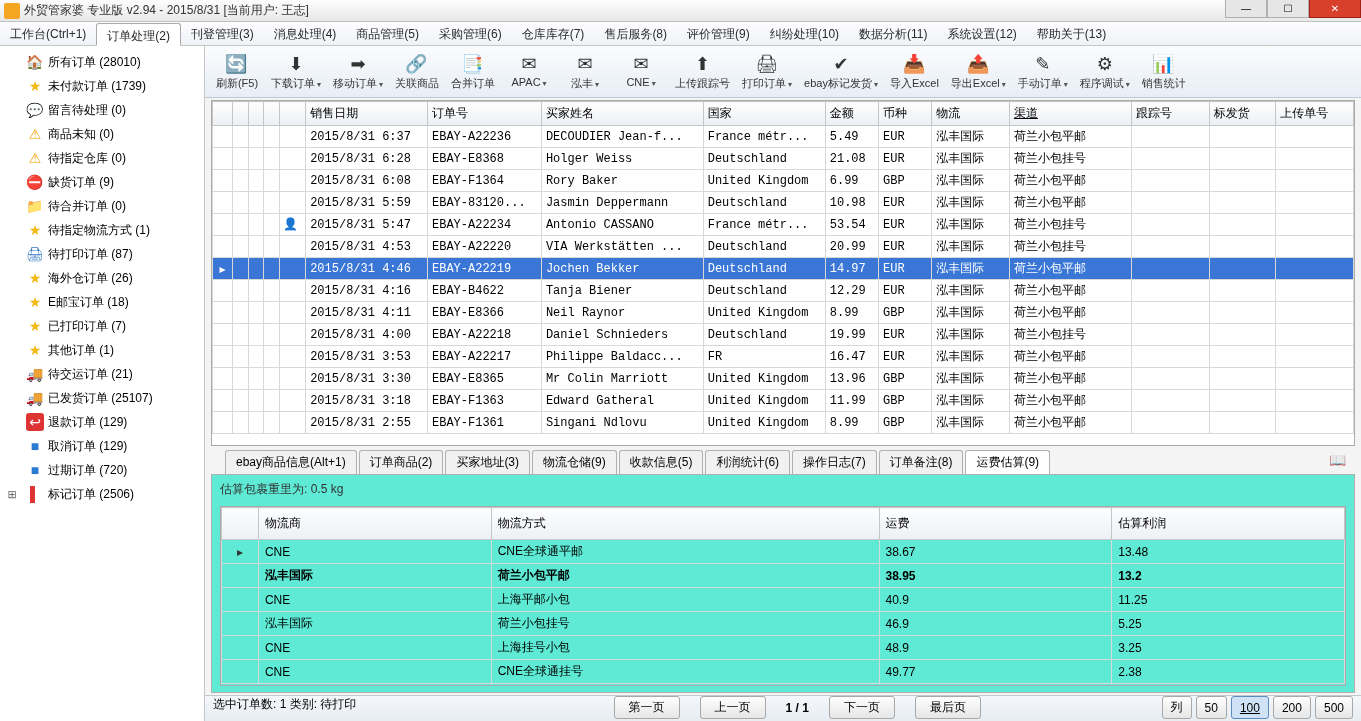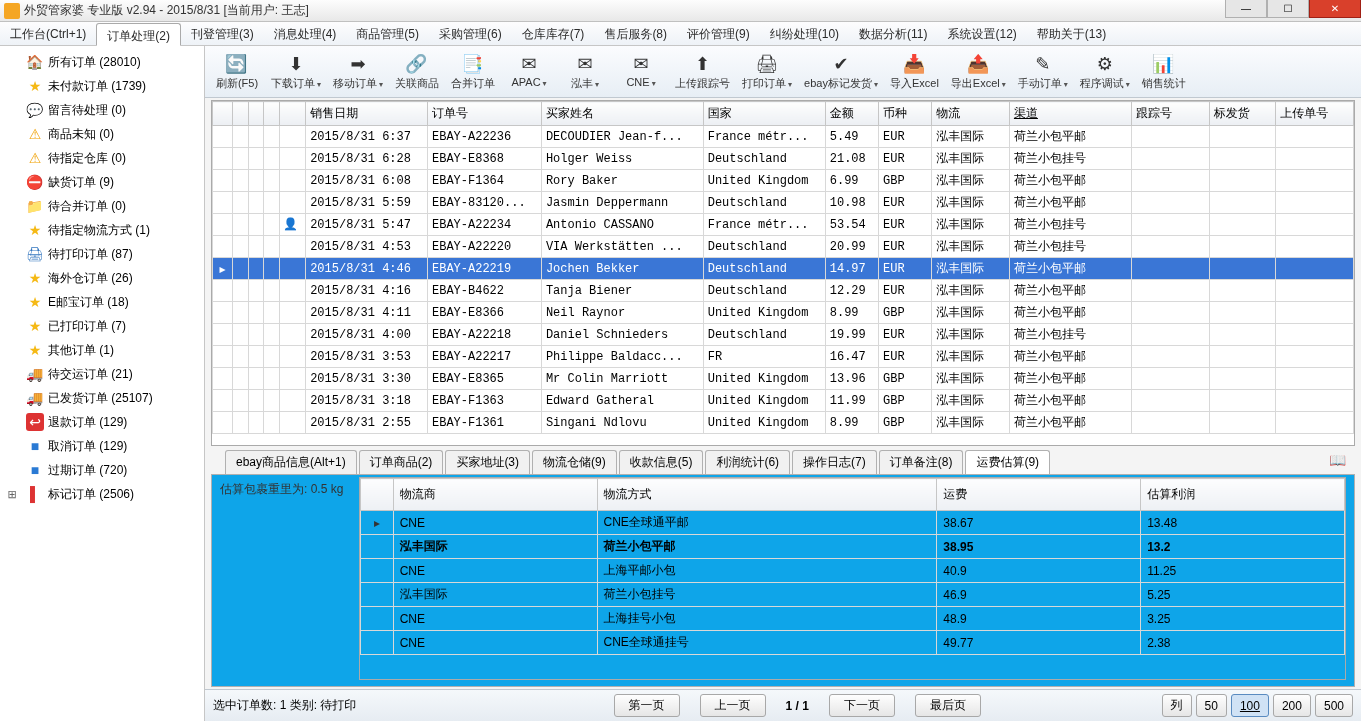--- a/index.html
+++ b/index.html
@@ -159,24 +159,24 @@
 }
 .subtabs .stab.active {
   background:#fff;
   position:relative;
   z-index:2;
 }
 .subtabs .book-icon { position:absolute; right:8px; top:2px; font-size:14px;}
 .subpanel {
   flex:1;
   border:1px solid #b0b0b0;
-  background:#0ea5e9;
+  background:#5eead4;
   margin:0 6px 2px 6px;
   display:flex;
-  flex-direction:row;
+  flex-direction:column;
   min-height:0;
 }
 .estimate-label { padding:6px 8px; color:#333;}
 .freight-tbl-wrap {
   flex:1;
   border:1px solid #aaa;
   margin:2px 8px 6px 8px;
   overflow:auto;
 }
 table.freight {
@@ -190,25 +190,25 @@
   text-align:left;
   padding:7px 6px;
   font-weight:normal;
 }
 table.freight td {
   border:1px solid #d8d8d8;
   padding:3px 6px;
 }
 table.freight tr.bold td { font-weight:bold; }
 .statusbar {
-  height:32px;
+  height:26px;
   background:linear-gradient(#f5f8fb,#e6ecf2);
   border-top:1px solid #c0c8d0;
   display:flex;
-  align-items:center;
+  align-items:flex-start;
   padding:0 8px;
   font-size:12px;
 }
 .statusbar .pager { flex:1; display:flex; align-items:center; justify-content:center; gap:20px;}
 .statusbar button, .statusbar .pbtn {
   background:linear-gradient(#fefefe,#e6e6e6);
   border:1px solid #a8a8a8;
   border-radius:3px;
   padding:2px 14px;
   font-size:12px;

